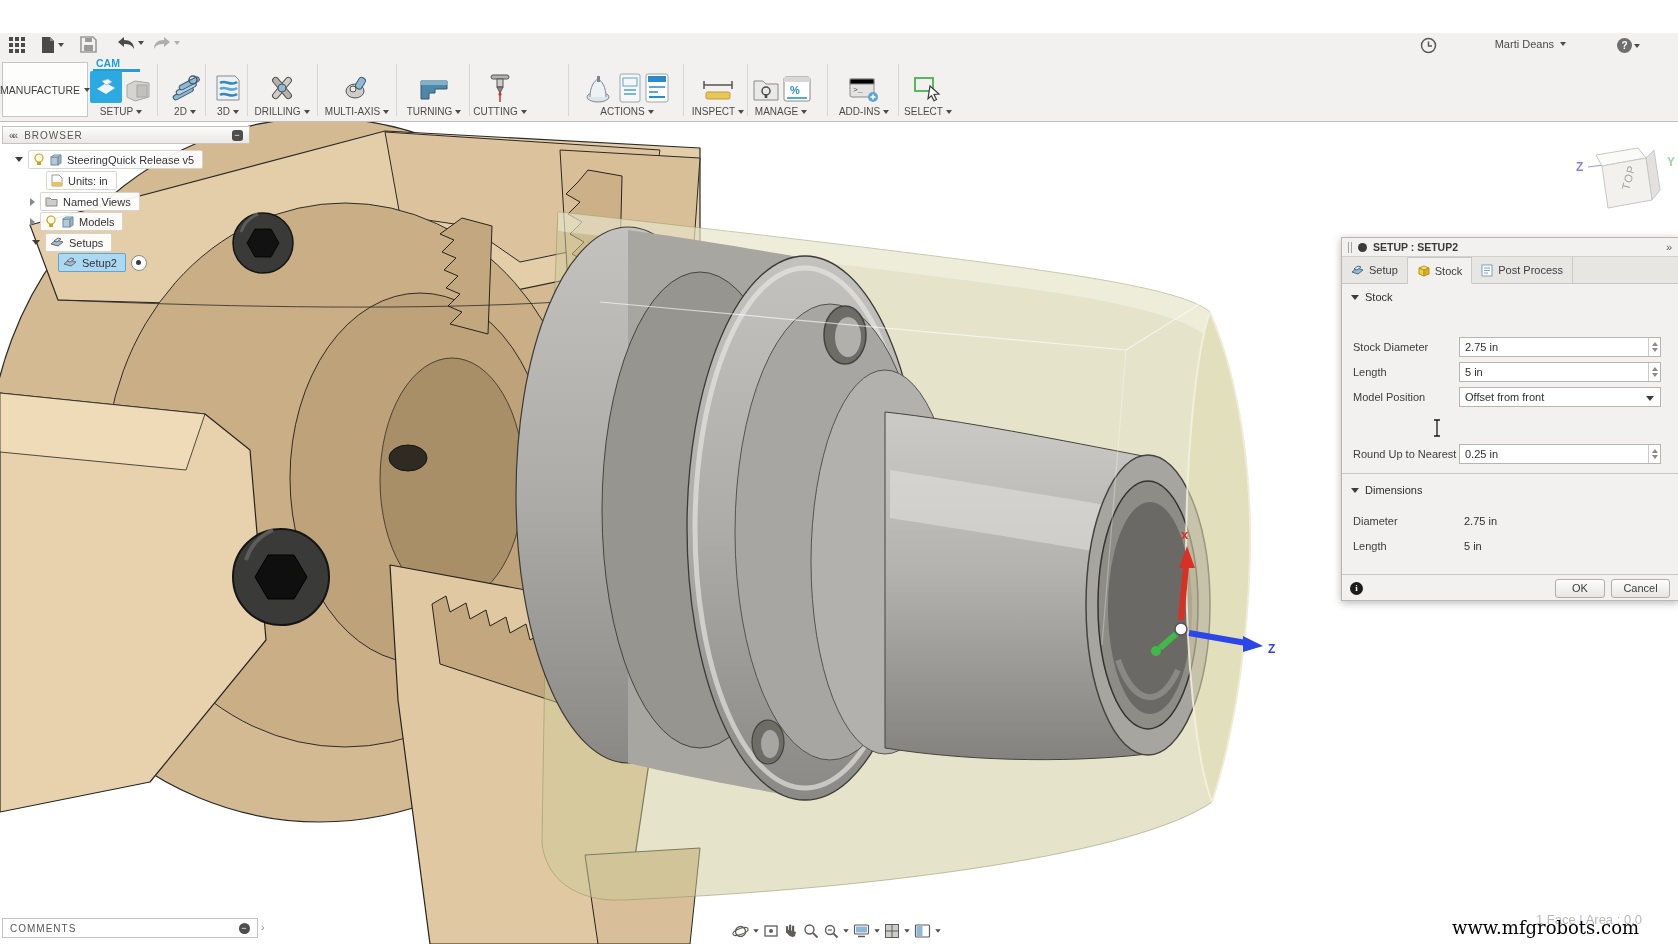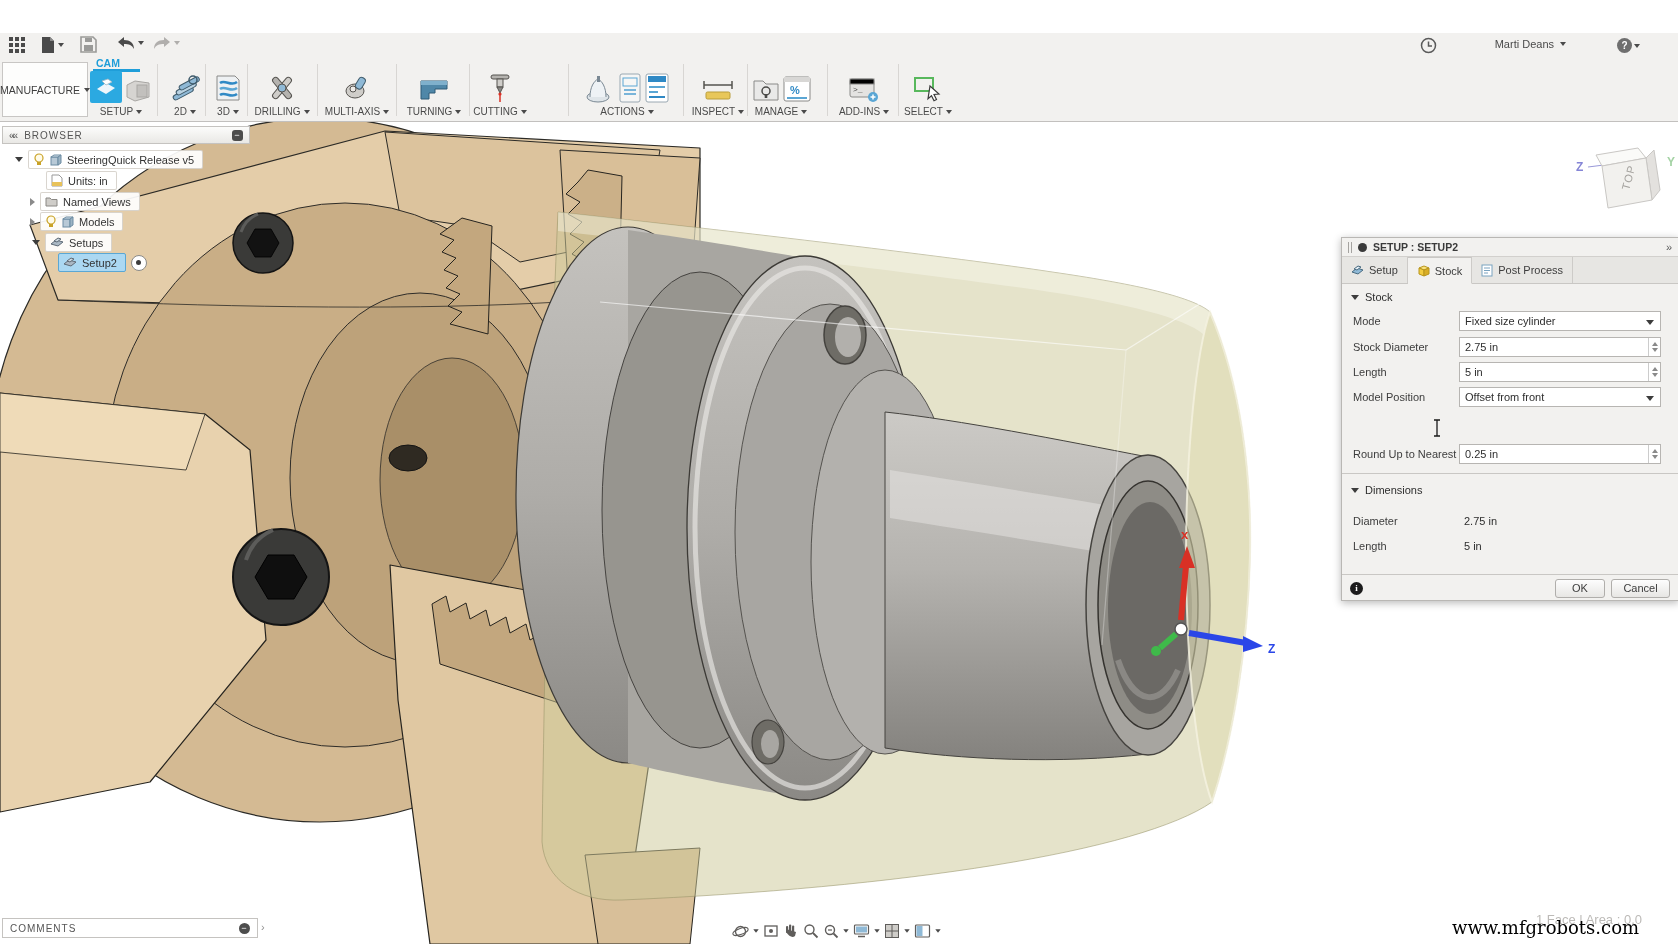--- a/index.html
+++ b/index.html
@@ -635,27 +635,20 @@
         <span>Post Process</span>
       </div>
     </div>
 
     <div class="dlg-body">
       <div class="sect" style="top:7px">
         <span class="tri-d"></span>
           <span>Stock</span>
       </div>
 
-      <div class="drow" style="top:27px">
-        <span class="dlabel">Mode</span>
-        <div class="dctl">
-          <span>Fixed size cylinder</span>
-          <span class="dd-arrow"></span>
-        </div>
-      </div>
 
       <div class="drow" style="top:53px">
         <span class="dlabel">Stock Diameter</span>
         <div class="dctl">
           <span>2.75 in</span>
           <span class="spin">
               <b class="up"></b>
               <b class="dn"></b>
             </span>
         </div>

